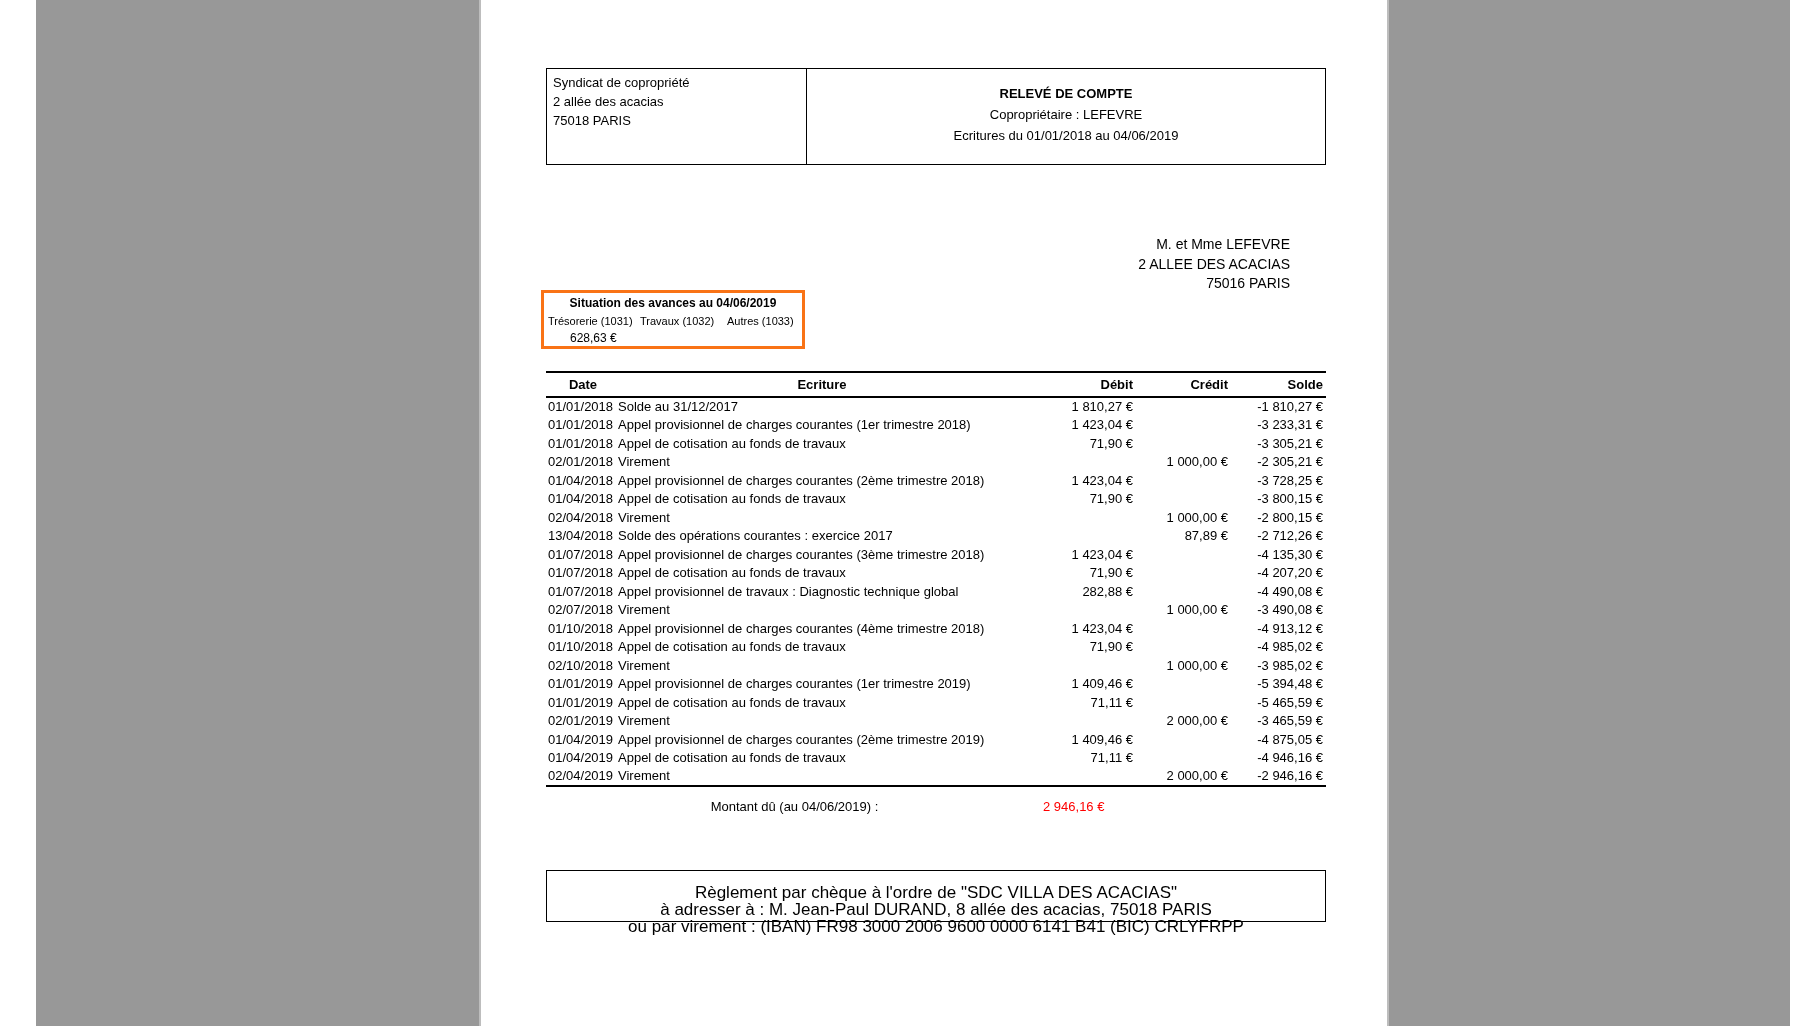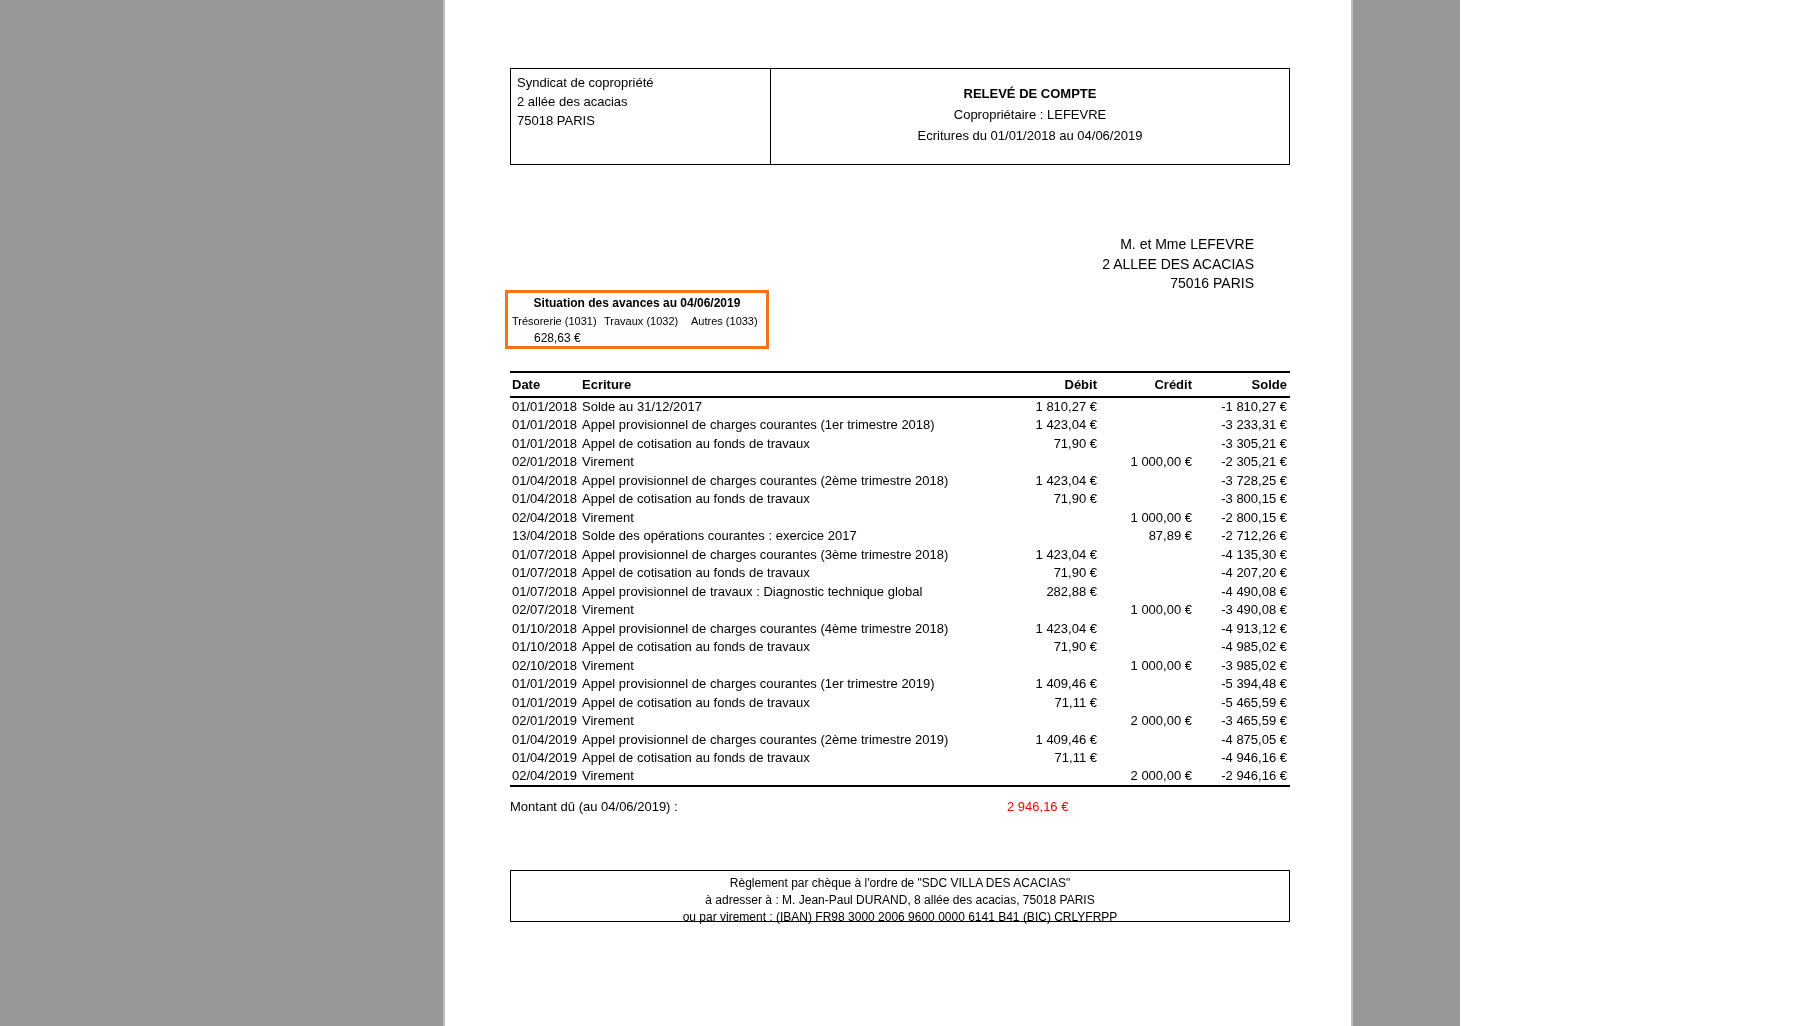--- a/index.html
+++ b/index.html
@@ -1,17 +1,17 @@
 <!DOCTYPE html>
 <html><head>
 <meta charset="utf-8">
 <style>
   * { margin:0; padding:0; box-sizing:border-box; }
   html,body { width:1798px; height:1026px; font-family:"Liberation Sans", sans-serif; color:#000; }
-  .screen { position:relative; width:1460px; height:1026px; background:#989898; overflow:hidden; }
+  .screen { position:relative; width:1754px; height:1026px; background:#989898; overflow:hidden;margin-left:36px; }
   .page { position:absolute; left:443px; top:0; width:910px; height:1026px; background:#ffffff;
           border-left:2px solid #bdbdbd; border-right:2px solid #bdbdbd; }
 
   
   .header-box { position:absolute; left:65px; top:68px; width:780px; height:97px;
                 border:1px solid #000; display:flex; }
   .header-left { width:260px; border-right:1px solid #000; padding:4px 6px; font-size:13px; line-height:19px; }
   .header-right { flex:1; text-align:center; padding-top:14px; font-size:13px; line-height:21px; }
   .header-title { font-weight:bold; }
 
@@ -24,34 +24,34 @@
   .avances-title { text-align:center; font-weight:bold; font-size:12px; margin-top:3px; }
   .avances-cols { display:flex; font-size:11px; margin-top:5px; padding-left:4px; }
   .avances-col-1 { width:92px; } .avances-col-2 { width:87px; } .avances-col-3 { flex:1; }
   .avances-value { font-size:12px; margin-top:4px; padding-left:26px; }
 
   
   .ledger { position:absolute; left:65px; top:371px; width:780px; border-collapse:collapse;
             table-layout:fixed; font-size:13px;
             border-top:2px solid #000; border-bottom:2px solid #000; }
   .c-date{width:72px} .c-ecr{width:408px} .c-deb{width:110px} .c-cre{width:95px} .c-sol{width:95px}
-  .ledger th { font-weight:bold; text-align:left; height:25px; vertical-align:middle;
+  .ledger th { font-weight:bold; text-align:center; height:25px; vertical-align:middle;
                border-bottom:2px solid #000; padding:0; }
   .ledger td { height:18.5px; padding:0; vertical-align:middle; white-space:nowrap; overflow:hidden; }
   .ledger th:first-child, .ledger td:first-child { padding-left:2px; }
   .ledger .t-r { text-align:right; padding-right:3px; }
 
   
   .total-line { position:absolute; left:65px; top:799px; width:780px; display:flex; font-size:13px; }
-  .total-label { width:497px; text-align:left; }
+  .total-label { width:497px; text-align:center; }
   .total-amount { width:90px; text-align:left; }
 
   
   .footer-box { position:absolute; left:65px; top:870px; width:780px; height:52px; border:1px solid #000;
-                text-align:center; font-size:12px; line-height:17.2px; padding-top:4px; }
+                text-align:center; font-size:17px; line-height:17.2px; padding-top:13px; }
 </style>
 </head>
 <body>
 
 <div class="screen" style="background: rgb(152, 152, 152);">
   <div class="page" style="background: rgb(255, 255, 255);">
 
     <div class="header-box">
       <div class="header-left">
 

